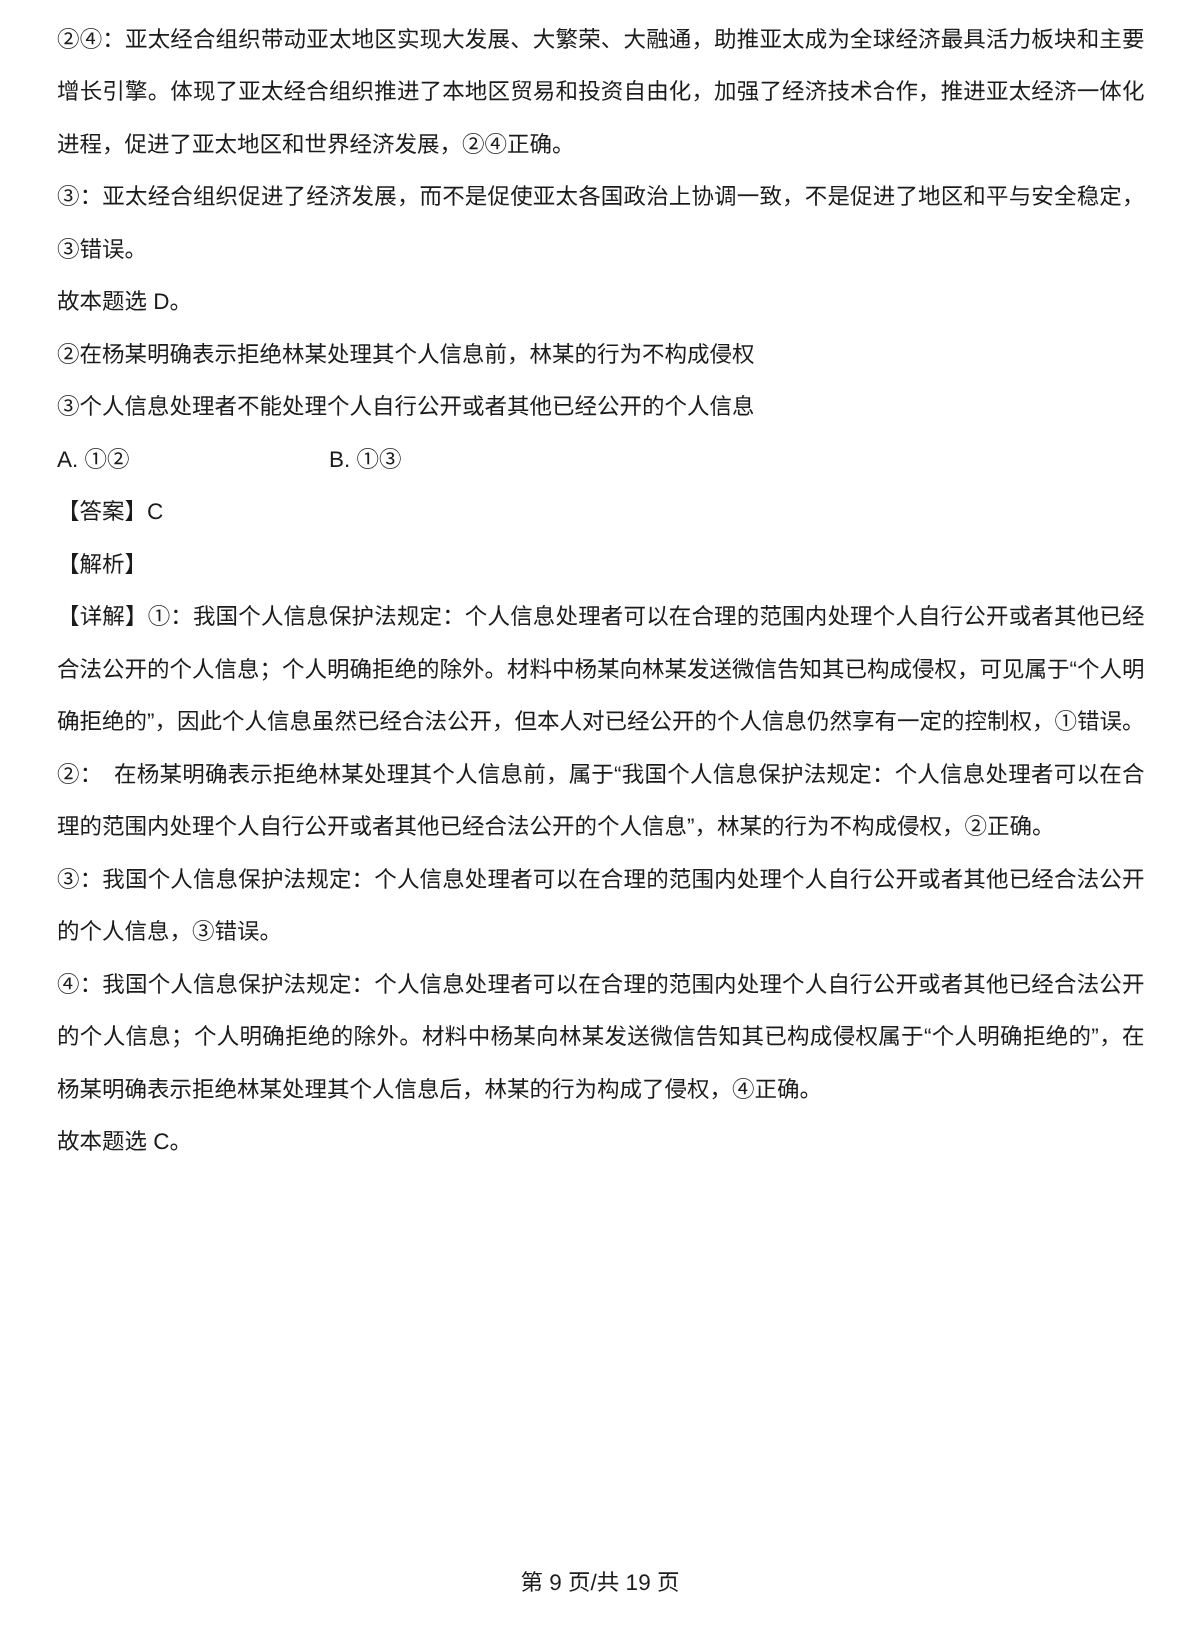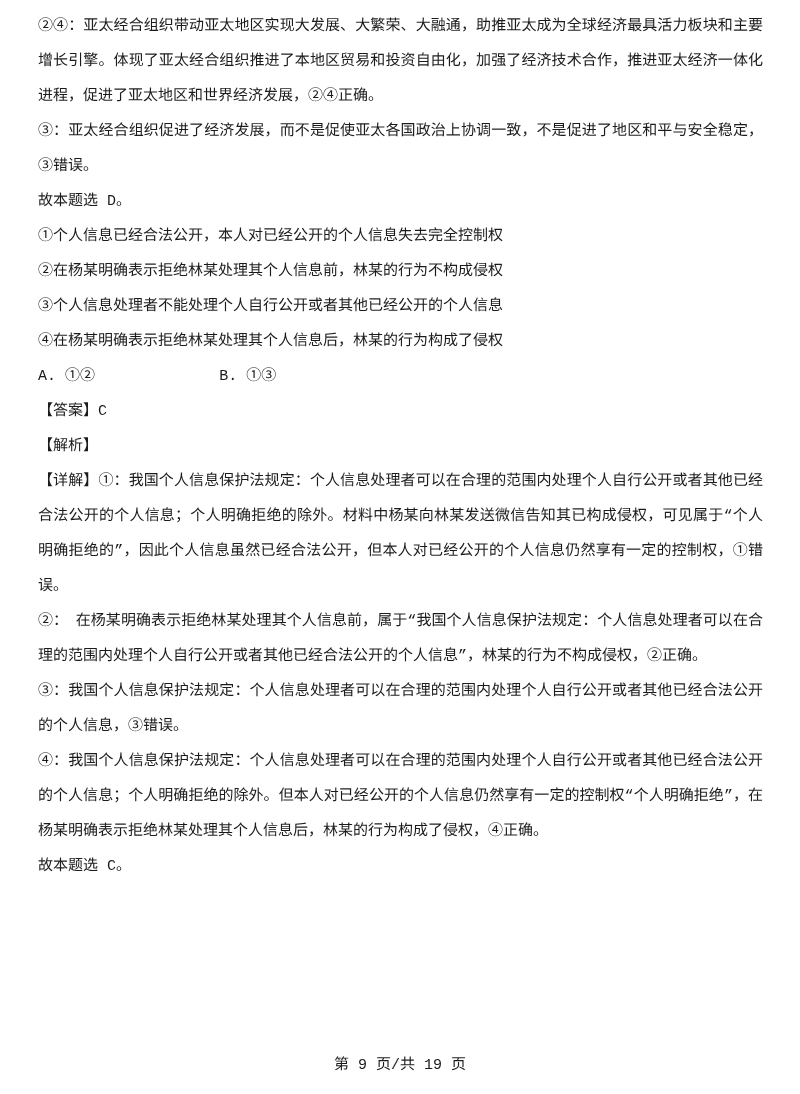--- a/index.html
+++ b/index.html
@@ -8,70 +8,68 @@
     background: #ffffff;
   }
   .page {
     position: relative;
     width: 800px;
     height: 1094px;
     box-sizing: border-box;
     padding: 9px 37px 0 38px;
     background: #ffffff;
     color: #1b1b1b;
-    font-family: Liberation Mono, monospace;
+    font-family: Liberation Sans, sans-serif;
     font-size: 15px;
     overflow: hidden;
   }
   .para {
     margin: 0;
     line-height: 35px;
     text-align: justify;
     word-break: break-all;
   }
   .options-row {
     display: grid;
     grid-template-columns: repeat(4, 1fr);
     line-height: 35px;
   }
   .option {
     white-space: nowrap;
   }
   .page-footer {
     position: absolute;
     left: 0;
-    bottom: 18px;
+    bottom: 28px;
     width: 100%;
     text-align: center;
     line-height: 20px;
     color: #1b1b1b;
   }
 </style>
 </head>
 <body>
 
 <div class="page">
 
   <p class="para">②④：亚太经合组织带动亚太地区实现大发展、大繁荣、大融通，助推亚太成为全球经济最具活力板块和主要增长引擎。体现了亚太经合组织推进了本地区贸易和投资自由化，加强了经济技术合作，推进亚太经济一体化进程，促进了亚太地区和世界经济发展，②④正确。</p>
   <p class="para">③：亚太经合组织促进了经济发展，而不是促使亚太各国政治上协调一致，不是促进了地区和平与安全稳定，③错误。</p>
   <p class="para">故本题选 D。</p>
 
-  <p class="para">①个人信息已经合法公开，本人对已经公开的个人信息失去完全控制权</p>
   <p class="para">②在杨某明确表示拒绝林某处理其个人信息前，林某的行为不构成侵权</p>
   <p class="para">③个人信息处理者不能处理个人自行公开或者其他已经公开的个人信息</p>
-  <p class="para">④在杨某明确表示拒绝林某处理其个人信息后，林某的行为构成了侵权</p>
 
   <div class="options-row">
     <span class="option">A. ①②</span>
     <span class="option">B. ①③</span>
   </div>
 
   <p class="para">【答案】C</p>
   <p class="para">【解析】</p>
   <p class="para">【详解】①：我国个人信息保护法规定：个人信息处理者可以在合理的范围内处理个人自行公开或者其他已经合法公开的个人信息；个人明确拒绝的除外。材料中杨某向林某发送微信告知其已构成侵权，可见属于“个人明确拒绝的”，因此个人信息虽然已经合法公开，但本人对已经公开的个人信息仍然享有一定的控制权，①错误。</p>
   <p class="para">②：　在杨某明确表示拒绝林某处理其个人信息前，属于“我国个人信息保护法规定：个人信息处理者可以在合理的范围内处理个人自行公开或者其他已经合法公开的个人信息”，林某的行为不构成侵权，②正确。</p>
   <p class="para">③：我国个人信息保护法规定：个人信息处理者可以在合理的范围内处理个人自行公开或者其他已经合法公开的个人信息，③错误。</p>
-  <p class="para">④：我国个人信息保护法规定：个人信息处理者可以在合理的范围内处理个人自行公开或者其他已经合法公开的个人信息；个人明确拒绝的除外。但本人对已经公开的个人信息仍然享有一定的控制权“个人明确拒绝”，在杨某明确表示拒绝林某处理其个人信息后，林某的行为构成了侵权，④正确。</p>
+  <p class="para">④：我国个人信息保护法规定：个人信息处理者可以在合理的范围内处理个人自行公开或者其他已经合法公开的个人信息；个人明确拒绝的除外。材料中杨某向林某发送微信告知其已构成侵权属于“个人明确拒绝的”，在杨某明确表示拒绝林某处理其个人信息后，林某的行为构成了侵权，④正确。</p>
   <p class="para">故本题选 C。</p>
 
   <div class="page-footer">第 9 页/共 19 页</div>
 
 </div>
 
 </body></html>

